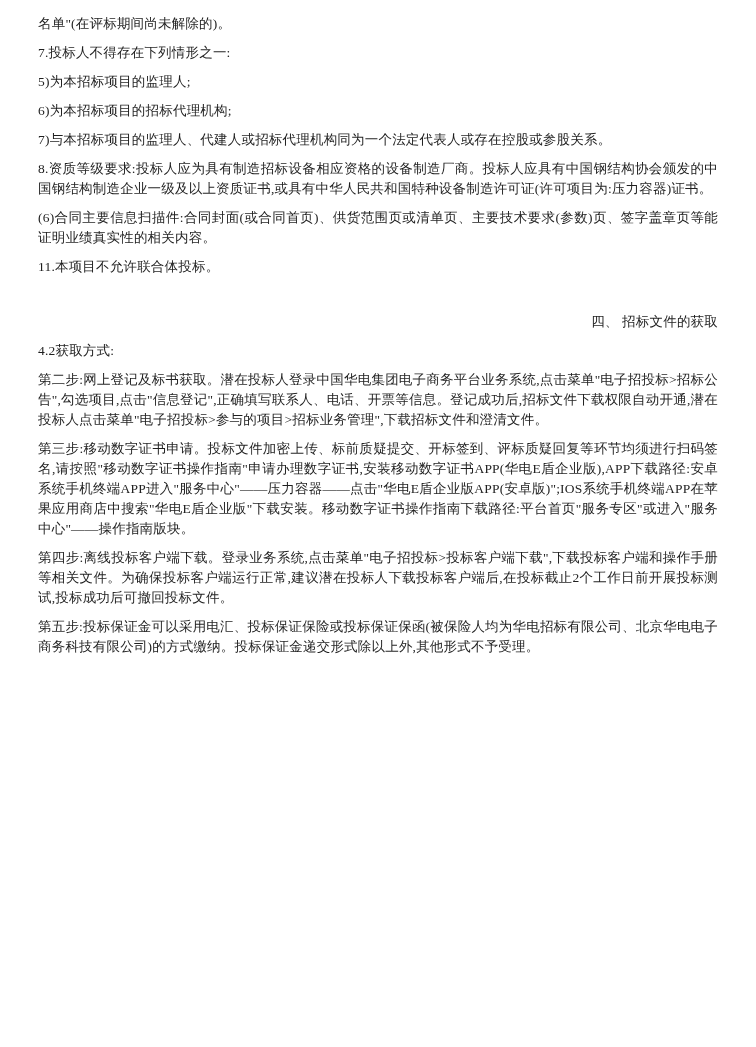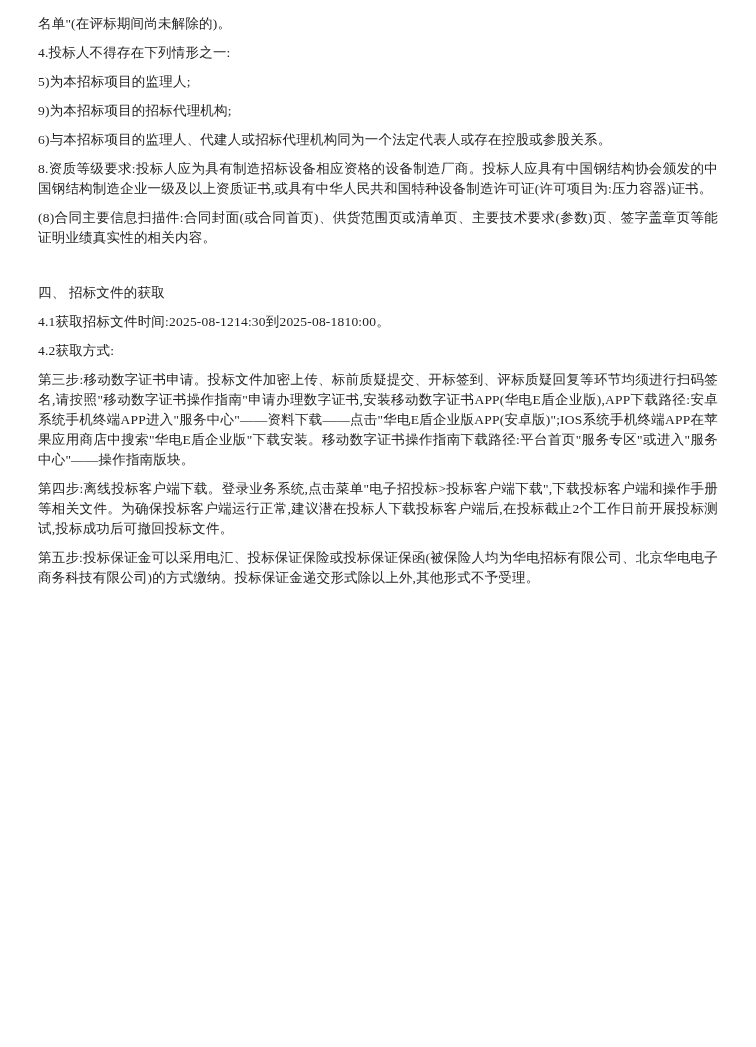--- a/index.html
+++ b/index.html
@@ -22,40 +22,41 @@
   .doc p {
     margin: 0 0 9px 0;
     font-size: 13.5px;
     line-height: 20px;
     color: #1f1f1f;
     text-align: justify;
     letter-spacing: 0.2px;
     word-break: break-word;
   }
   .doc p.heading {
-    text-align: left;
+    text-align: right;
   }
   .doc .spacer {
     height: 26px;
   }
 </style>
 </head>
 <body>
 
 <div class="page">
   <div class="doc">
     <p>名单"(在评标期间尚未解除的)。</p>
-    <p>4.投标人不得存在下列情形之一:</p>
+    <p>7.投标人不得存在下列情形之一:</p>
     <p>5)为本招标项目的监理人;</p>
-    <p>9)为本招标项目的招标代理机构;</p>
-    <p>6)与本招标项目的监理人、代建人或招标代理机构同为一个法定代表人或存在控股或参股关系。</p>
+    <p>6)为本招标项目的招标代理机构;</p>
+    <p>7)与本招标项目的监理人、代建人或招标代理机构同为一个法定代表人或存在控股或参股关系。</p>
     <p>8.资质等级要求:投标人应为具有制造招标设备相应资格的设备制造厂商。投标人应具有中国钢结构协会颁发的中国钢结构制造企业一级及以上资质证书,或具有中华人民共和国特种设备制造许可证(许可项目为:压力容器)证书。</p>
-    <p>(8)合同主要信息扫描件:合同封面(或合同首页)、供货范围页或清单页、主要技术要求(参数)页、签字盖章页等能证明业绩真实性的相关内容。</p>
+    <p>(6)合同主要信息扫描件:合同封面(或合同首页)、供货范围页或清单页、主要技术要求(参数)页、签字盖章页等能证明业绩真实性的相关内容。</p>
+    <p>11.本项目不允许联合体投标。</p>
     <div class="spacer"></div>
     <p class="heading">四、 招标文件的获取</p>
-    <p>4.1获取招标文件时间:2025-08-1214:30到2025-08-1810:00。</p>
     <p>4.2获取方式:</p>
-    <p>第三步:移动数字证书申请。投标文件加密上传、标前质疑提交、开标签到、评标质疑回复等环节均须进行扫码签名,请按照"移动数字证书操作指南"申请办理数字证书,安装移动数字证书APP(华电E盾企业版),APP下载路径:安卓系统手机终端APP进入"服务中心"——资料下载——点击"华电E盾企业版APP(安卓版)";IOS系统手机终端APP在苹果应用商店中搜索"华电E盾企业版"下载安装。移动数字证书操作指南下载路径:平台首页"服务专区"或进入"服务中心"——操作指南版块。</p>
+    <p>第二步:网上登记及标书获取。潜在投标人登录中国华电集团电子商务平台业务系统,点击菜单"电子招投标&gt;招标公告",勾选项目,点击"信息登记",正确填写联系人、电话、开票等信息。登记成功后,招标文件下载权限自动开通,潜在投标人点击菜单"电子招投标&gt;参与的项目&gt;招标业务管理",下载招标文件和澄清文件。</p>
+    <p>第三步:移动数字证书申请。投标文件加密上传、标前质疑提交、开标签到、评标质疑回复等环节均须进行扫码签名,请按照"移动数字证书操作指南"申请办理数字证书,安装移动数字证书APP(华电E盾企业版),APP下载路径:安卓系统手机终端APP进入"服务中心"——压力容器——点击"华电E盾企业版APP(安卓版)";IOS系统手机终端APP在苹果应用商店中搜索"华电E盾企业版"下载安装。移动数字证书操作指南下载路径:平台首页"服务专区"或进入"服务中心"——操作指南版块。</p>
     <p>第四步:离线投标客户端下载。登录业务系统,点击菜单"电子招投标&gt;投标客户端下载",下载投标客户端和操作手册等相关文件。为确保投标客户端运行正常,建议潜在投标人下载投标客户端后,在投标截止2个工作日前开展投标测试,投标成功后可撤回投标文件。</p>
     <p>第五步:投标保证金可以采用电汇、投标保证保险或投标保证保函(被保险人均为华电招标有限公司、北京华电电子商务科技有限公司)的方式缴纳。投标保证金递交形式除以上外,其他形式不予受理。</p>
 
   </div>
 </div>
 
 </body></html>

